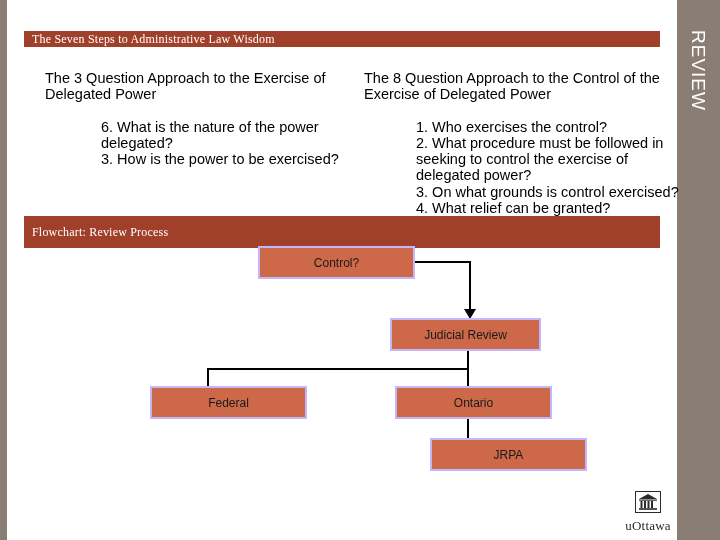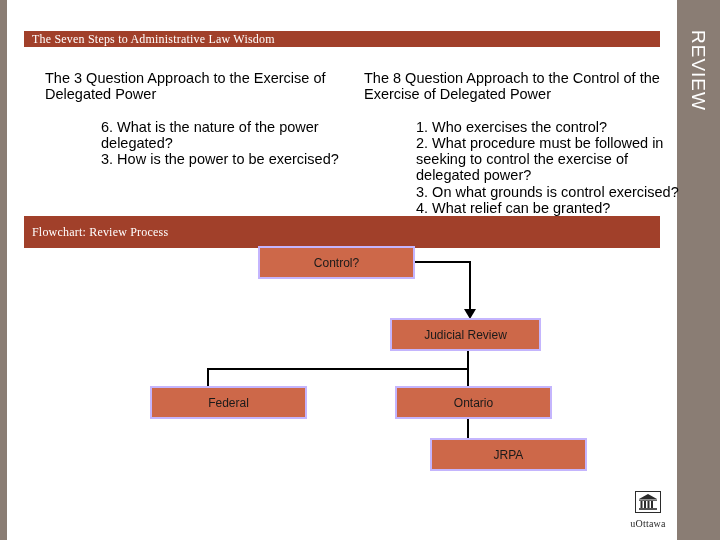--- a/index.html
+++ b/index.html
@@ -172,21 +172,21 @@
     height: 40px;
     display: flex;
     flex-direction: column;
     align-items: center;
     justify-content: flex-start;
   }
   #logo .logo-mark {
     display: block;
   }
   #logo .logo-word {
-    font-size: 10px;
+    font-size: 13px;
     color: #2b2b2b;
     font-family: "Liberation Serif", serif;
     letter-spacing: 0.2px;
     margin-top: 1px;
     white-space: nowrap;
   }
 </style>
 </head>
 <body>
 

